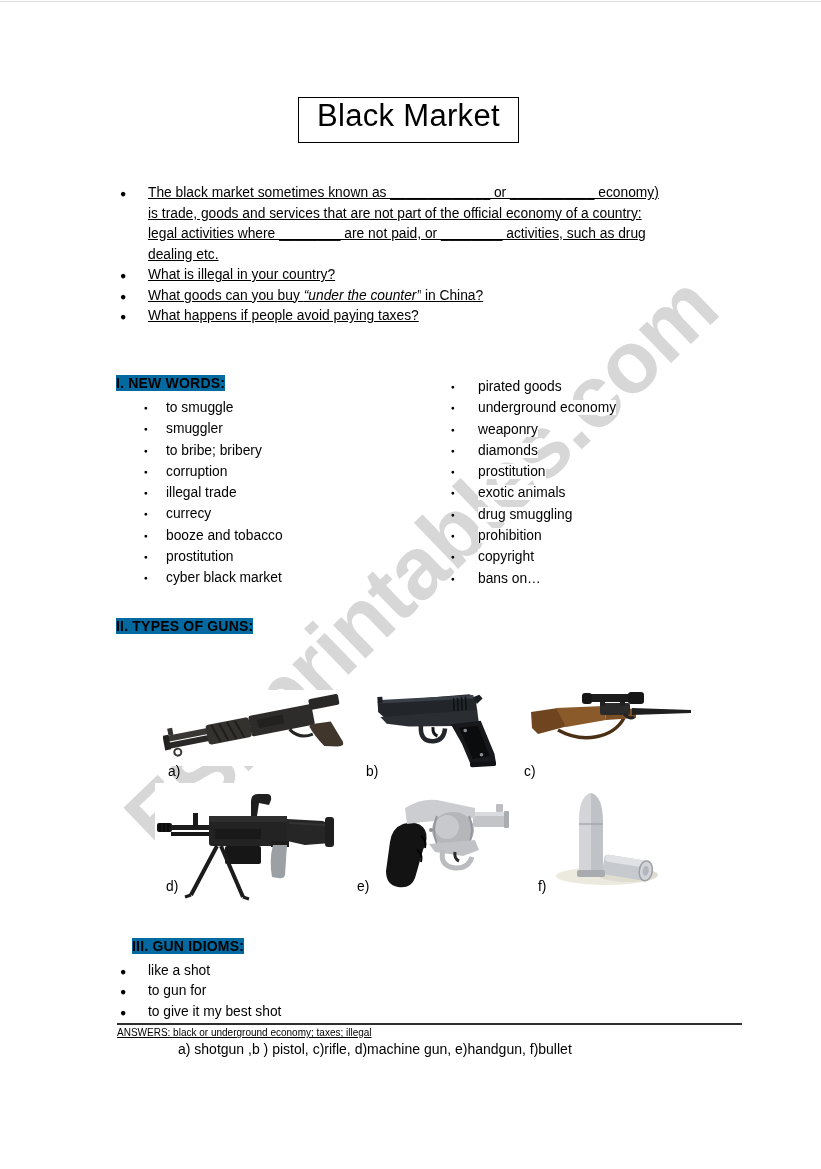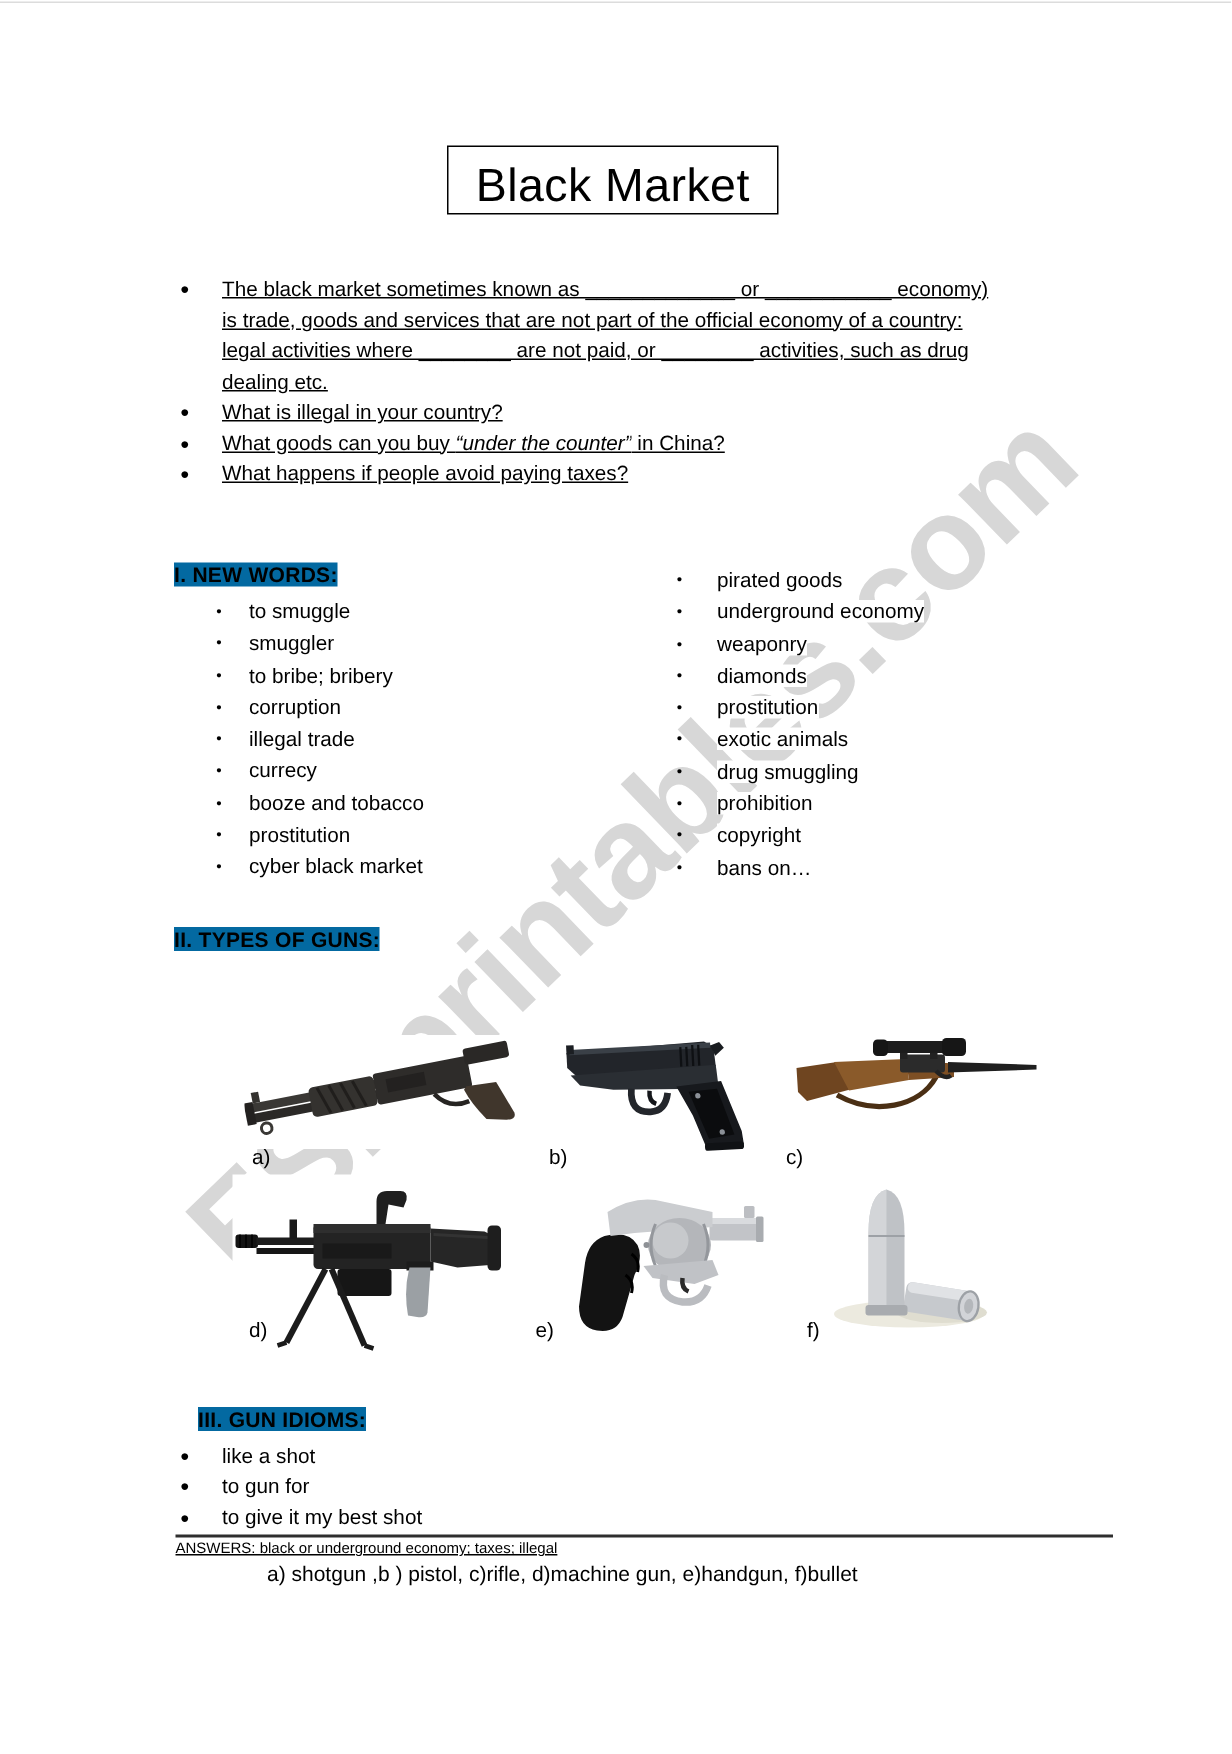--- a/index.html
+++ b/index.html
@@ -12,21 +12,21 @@
 
   .watermark {
     position:absolute; left:421px; top:563px;
     transform:translate(-50%,-50%) rotate(-44deg);
     font-size:88px; font-weight:bold; letter-spacing:-1px;
     white-space:nowrap; z-index:0; user-select:none;
   }
 
   .title-box {
     position:absolute; left:298px; top:97px; width:219px; height:44px;
-    border:1px solid #000; display:flex; align-items:flex-end; justify-content:center; z-index:1;
+    border:1px solid #000; display:flex; align-items:flex-start; justify-content:center; z-index:1;
   }
   .title-box span { font-size:31px; letter-spacing:0.3px; }
 
   ul { list-style:none; margin:0; padding:0; position:absolute; z-index:1; }
   li { position:relative; }
   li span { background:#fff; }
 
   .main-list { left:117px; top:183px; width:612px;text-decoration:underline; }
   .main-list li { padding-left:31px; line-height:20.5px; font-size:13.8px; }
   .main-list li::before { content:"●"; position:absolute; left:3px; top:0; font-size:10.5px; line-height:20.5px; }

